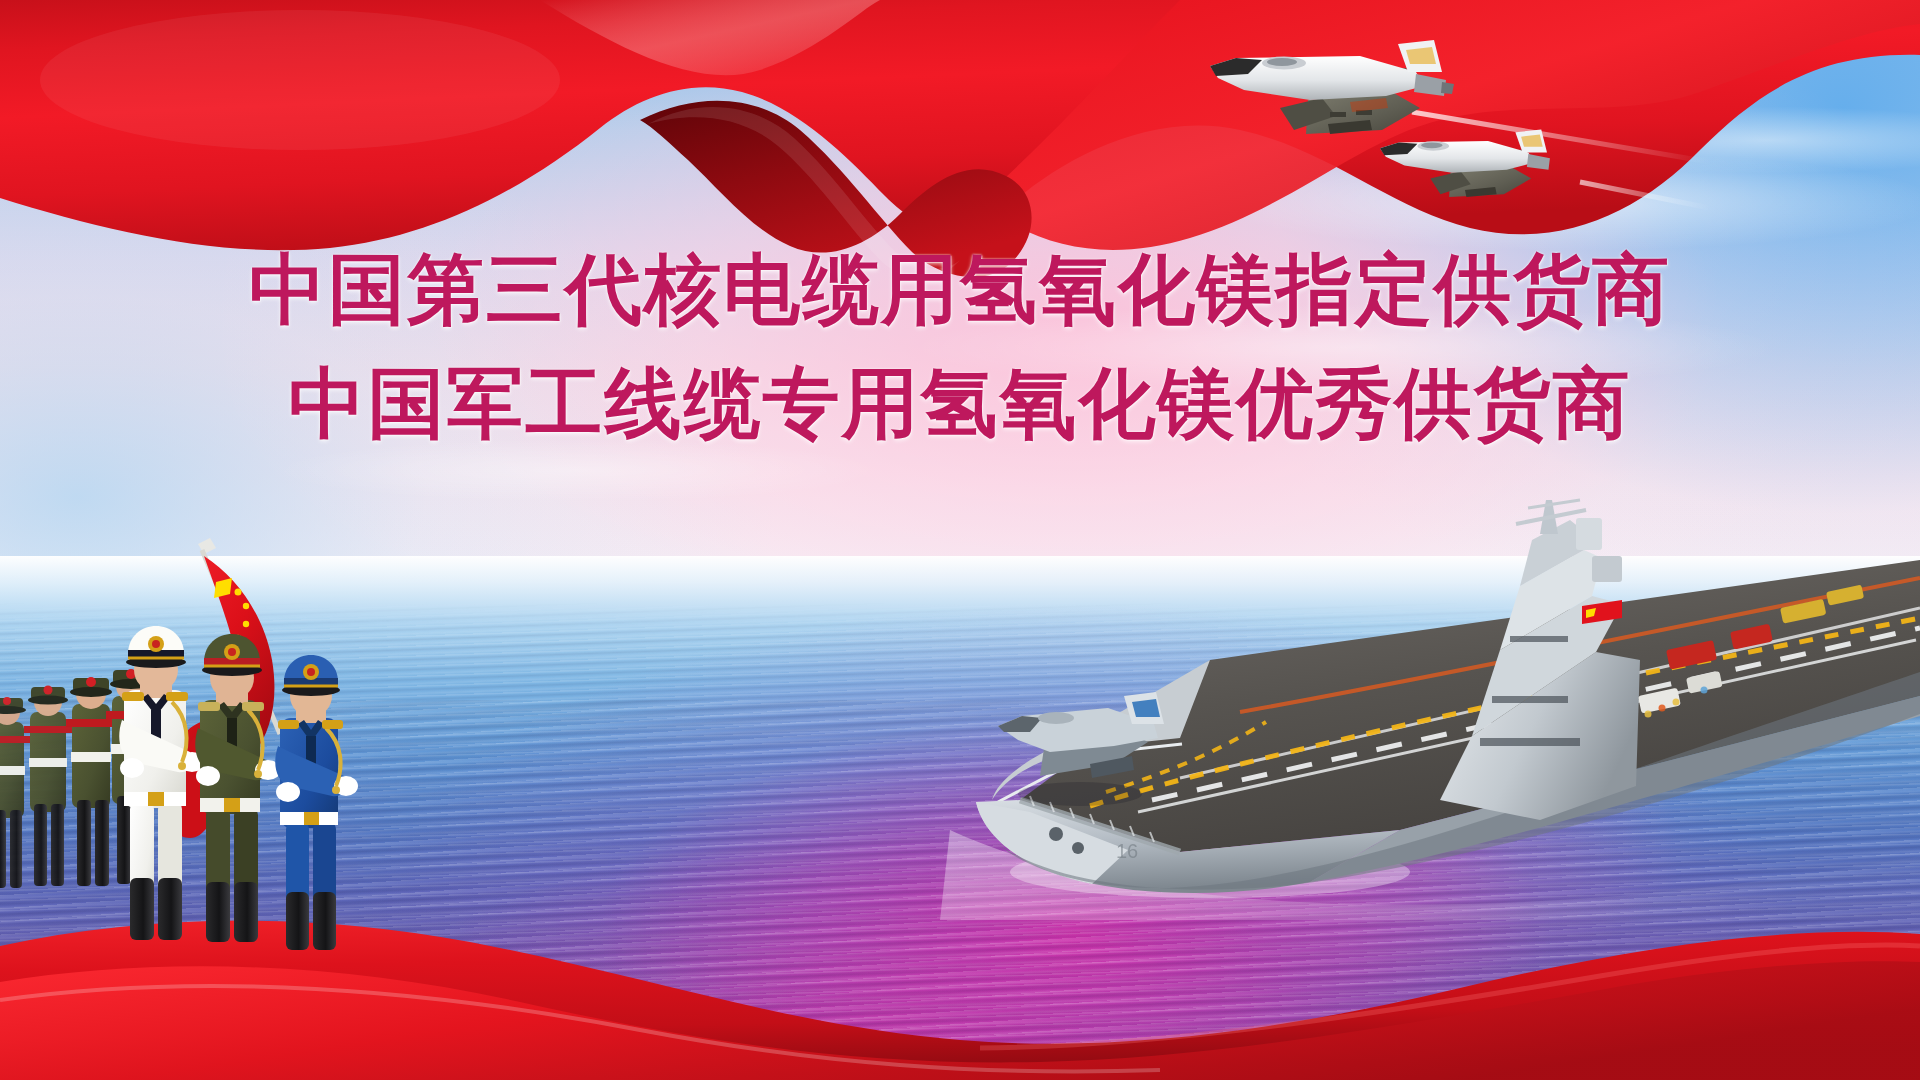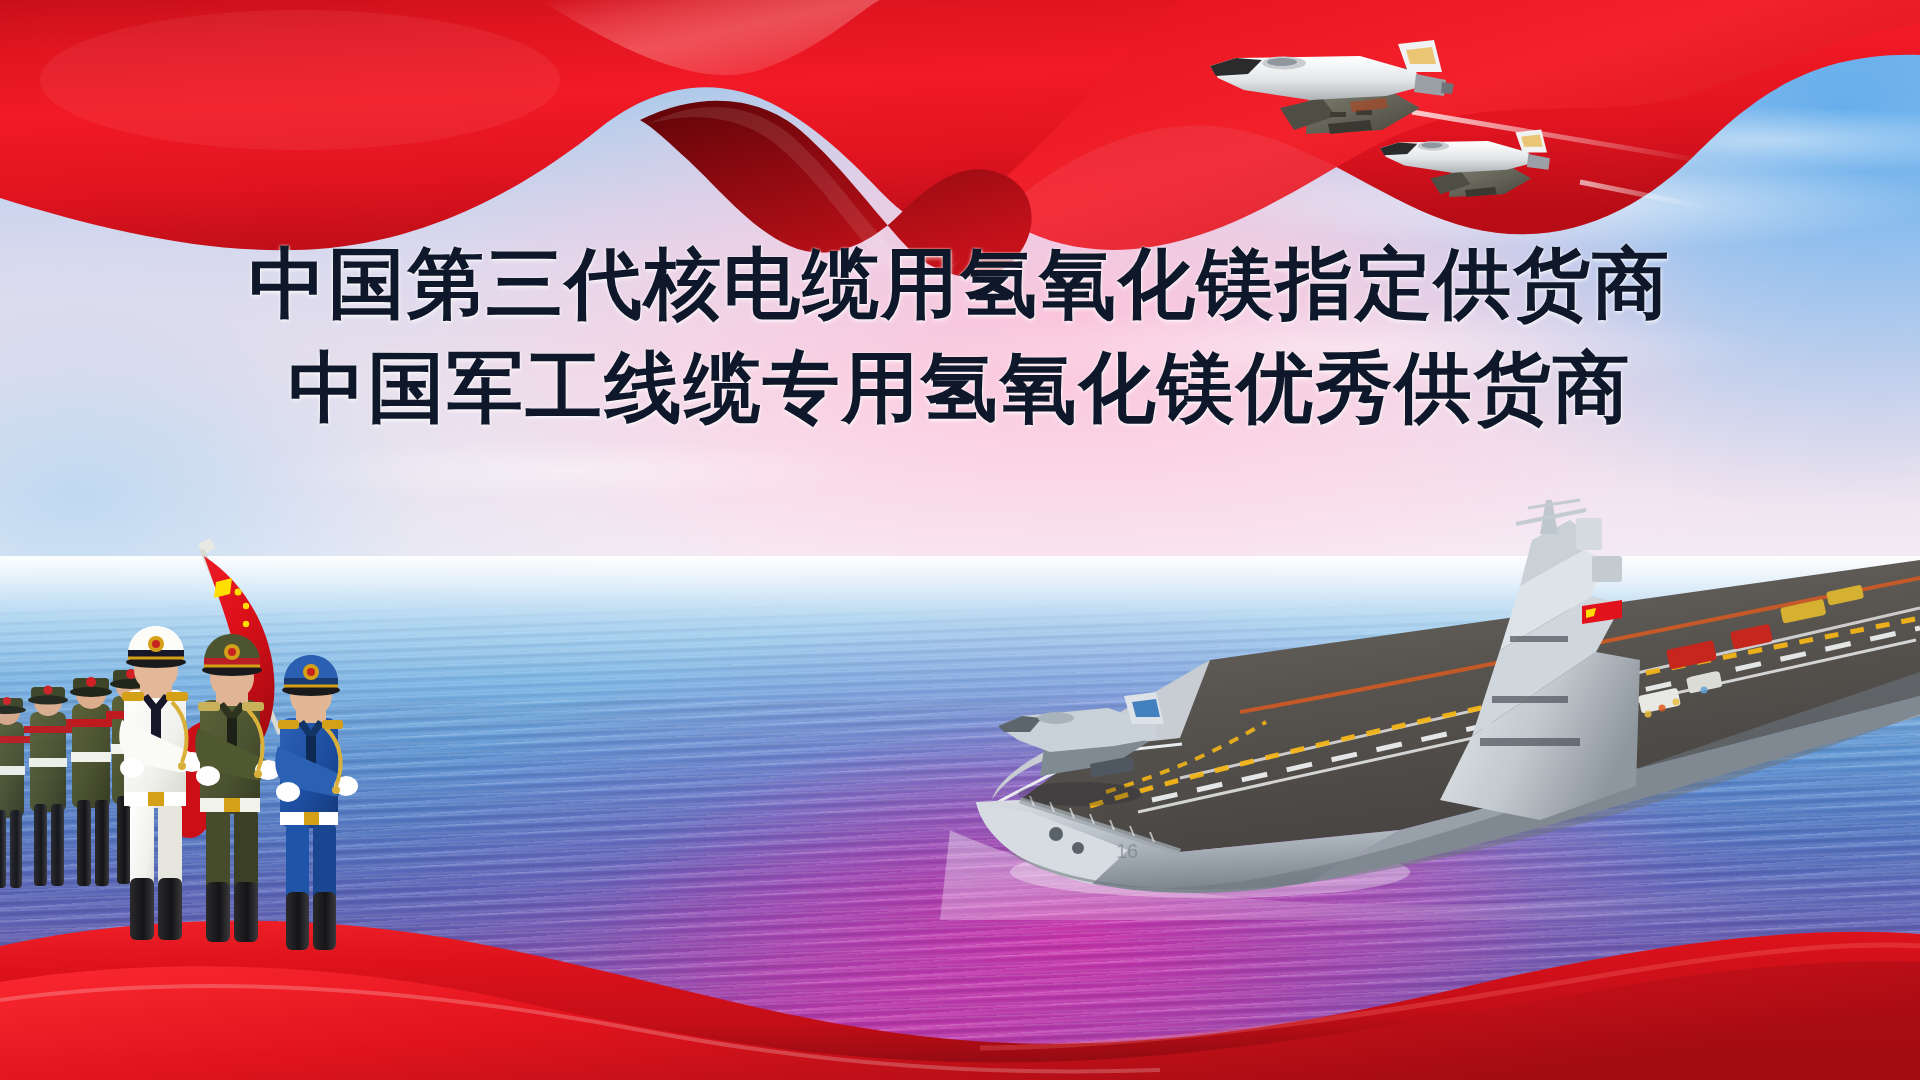--- a/index.html
+++ b/index.html
@@ -92,32 +92,32 @@
   .flag-top { position:absolute; left:0; top:0; width:1920px; height:300px; }
   .flag-bottom { position:absolute; left:0; bottom:0; width:1920px; height:230px; }
 
   
   .titles {
     position:absolute; left:0; top:238px; width:1920px;
     text-align:center;
     z-index:40;
   }
   .title-line {
-    font-family:Liberation Mono, monospace;
+    font-family:Liberation Serif, serif;
     font-weight:bold;
-    color:#0f172a;
+    color:#be185d;
     letter-spacing:2px;
     white-space:nowrap;
     text-shadow:
       0 2px 4px rgba(255,255,255,0.70),
       0 0 2px rgba(255,255,255,0.85),
       1px 1px 0 rgba(255,255,255,0.30);
   }
   .title-line-1 { font-size:77px; line-height:104px; }
-  .title-line-2 { font-size:77px; line-height:104px; }
+  .title-line-2 { font-size:77px; line-height:104px; margin-top:10px; }
 
   
   .jets { position:absolute; left:1150px; top:20px; width:560px; height:190px; z-index:30; }
   .carrier { position:absolute; left:880px; top:500px; width:1040px; height:420px; z-index:35;text-decoration:underline; }
   .guards { position:absolute; left:-20px; top:520px; width:430px; height:370px; z-index:45; }
 
   svg { display:block; overflow:visible; }
 </style>
 </head>
 <body>

